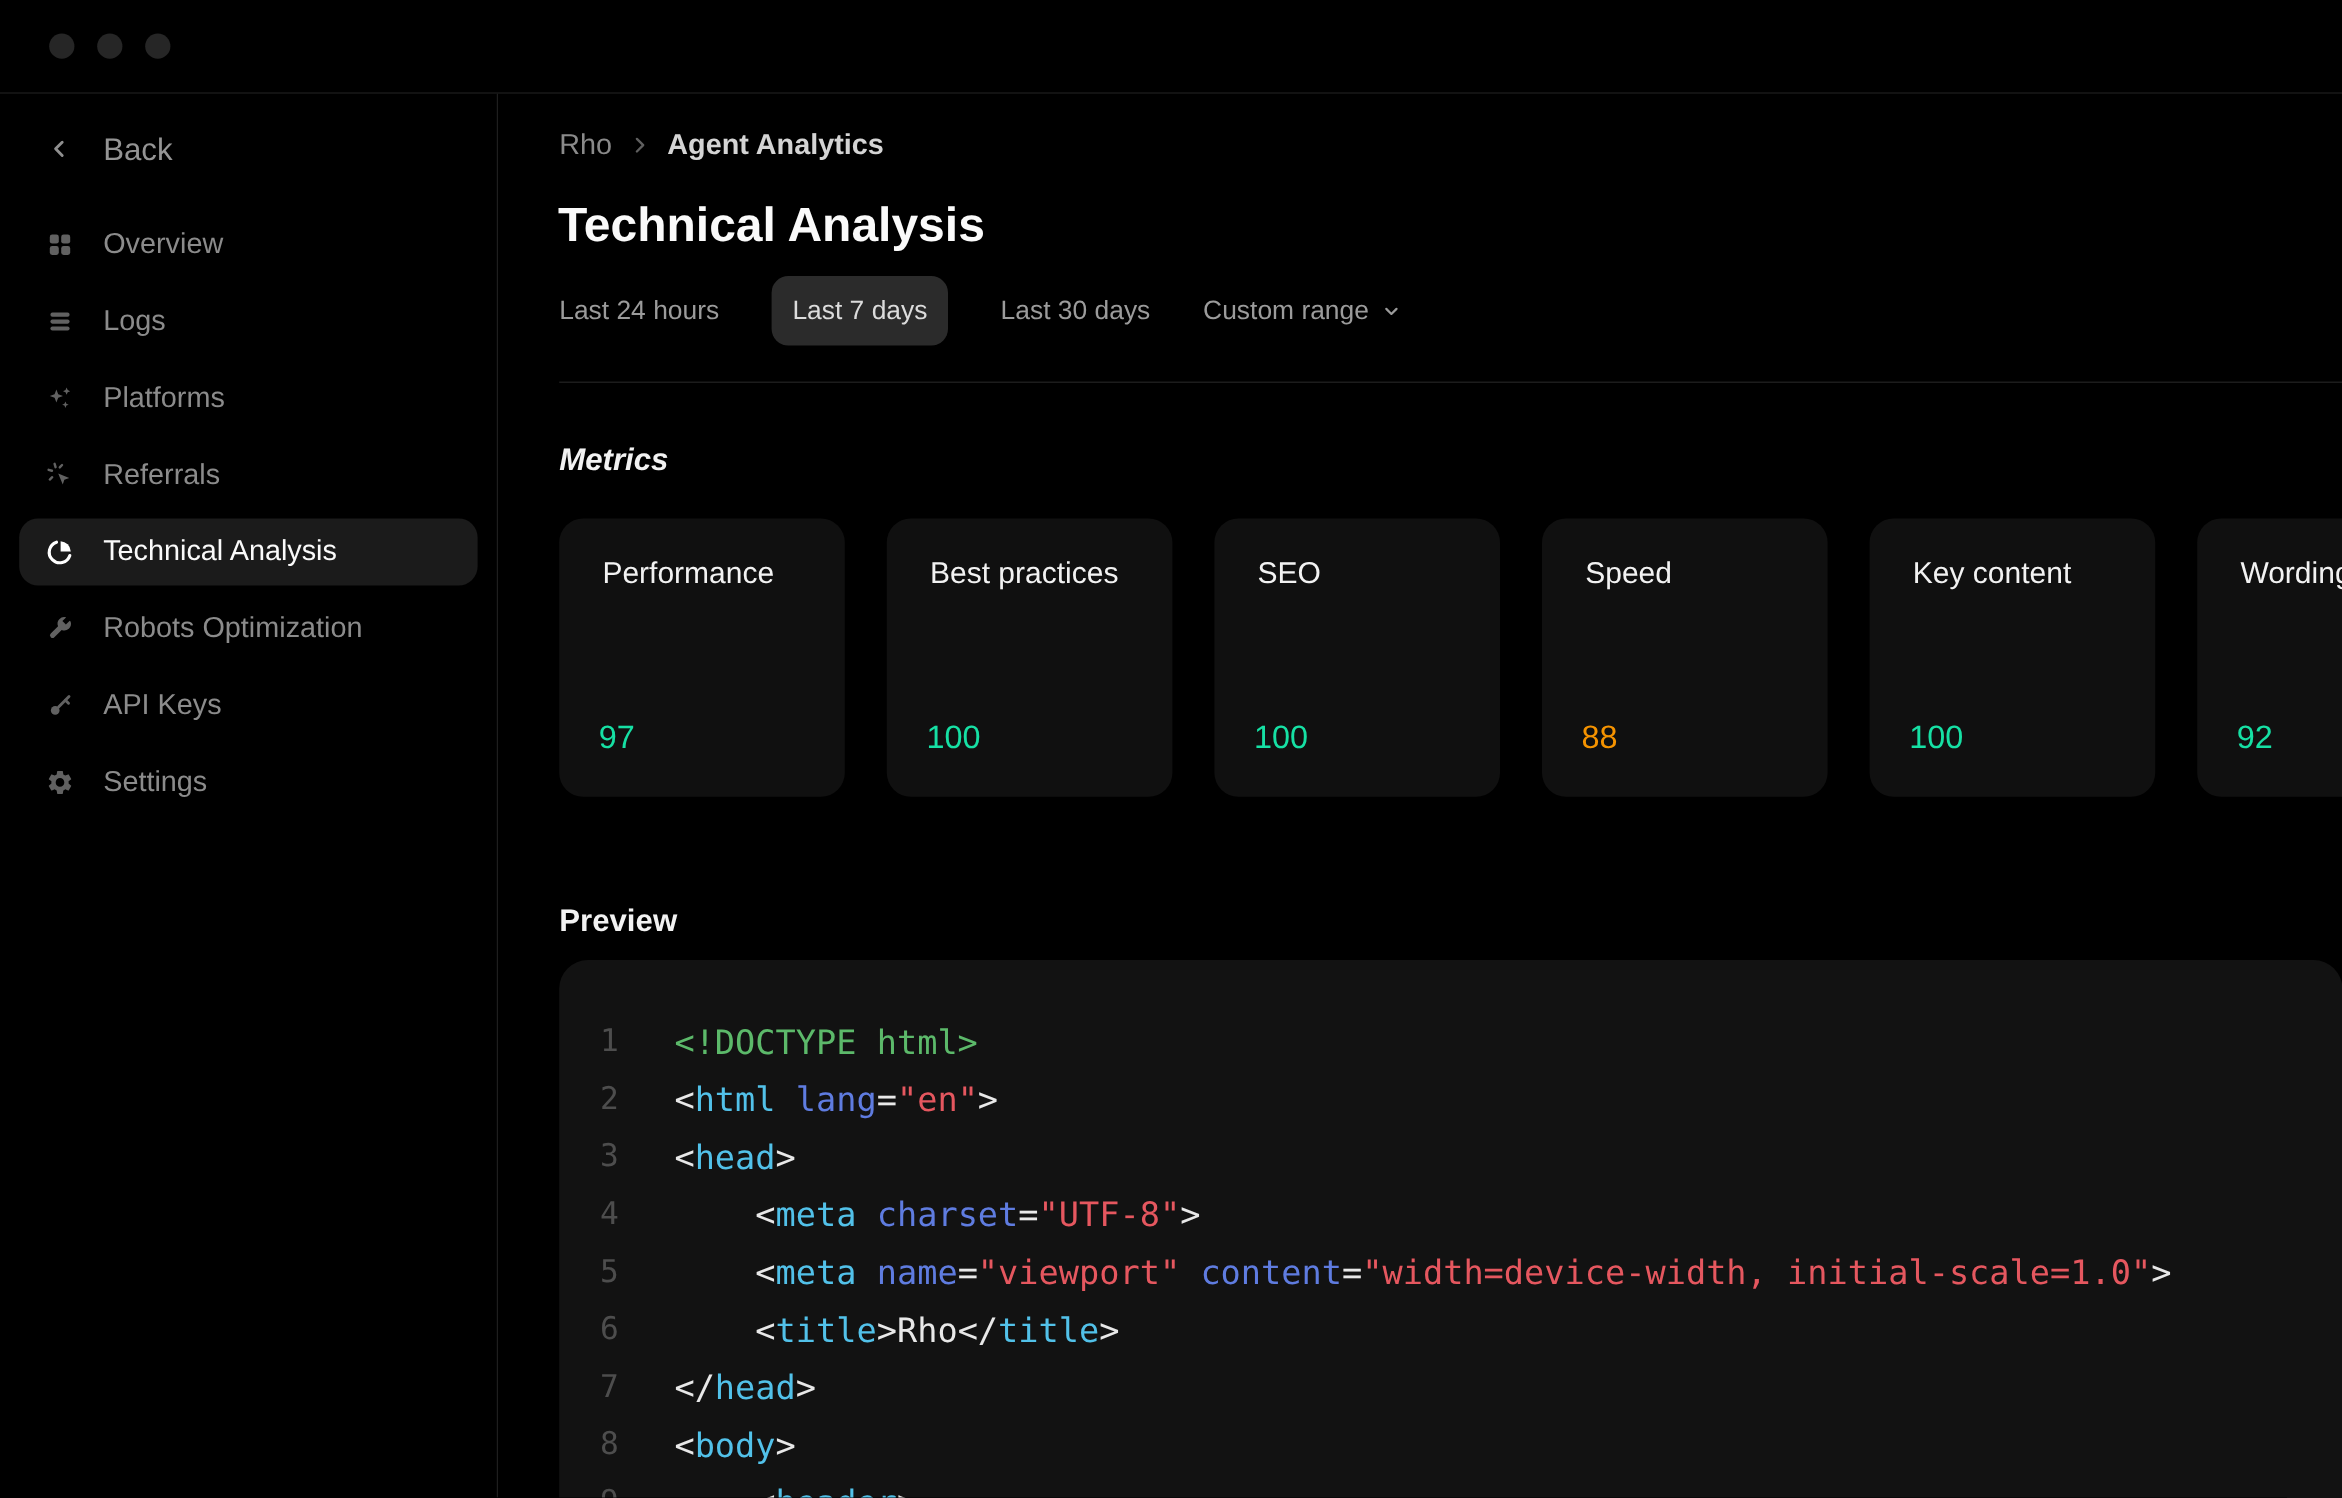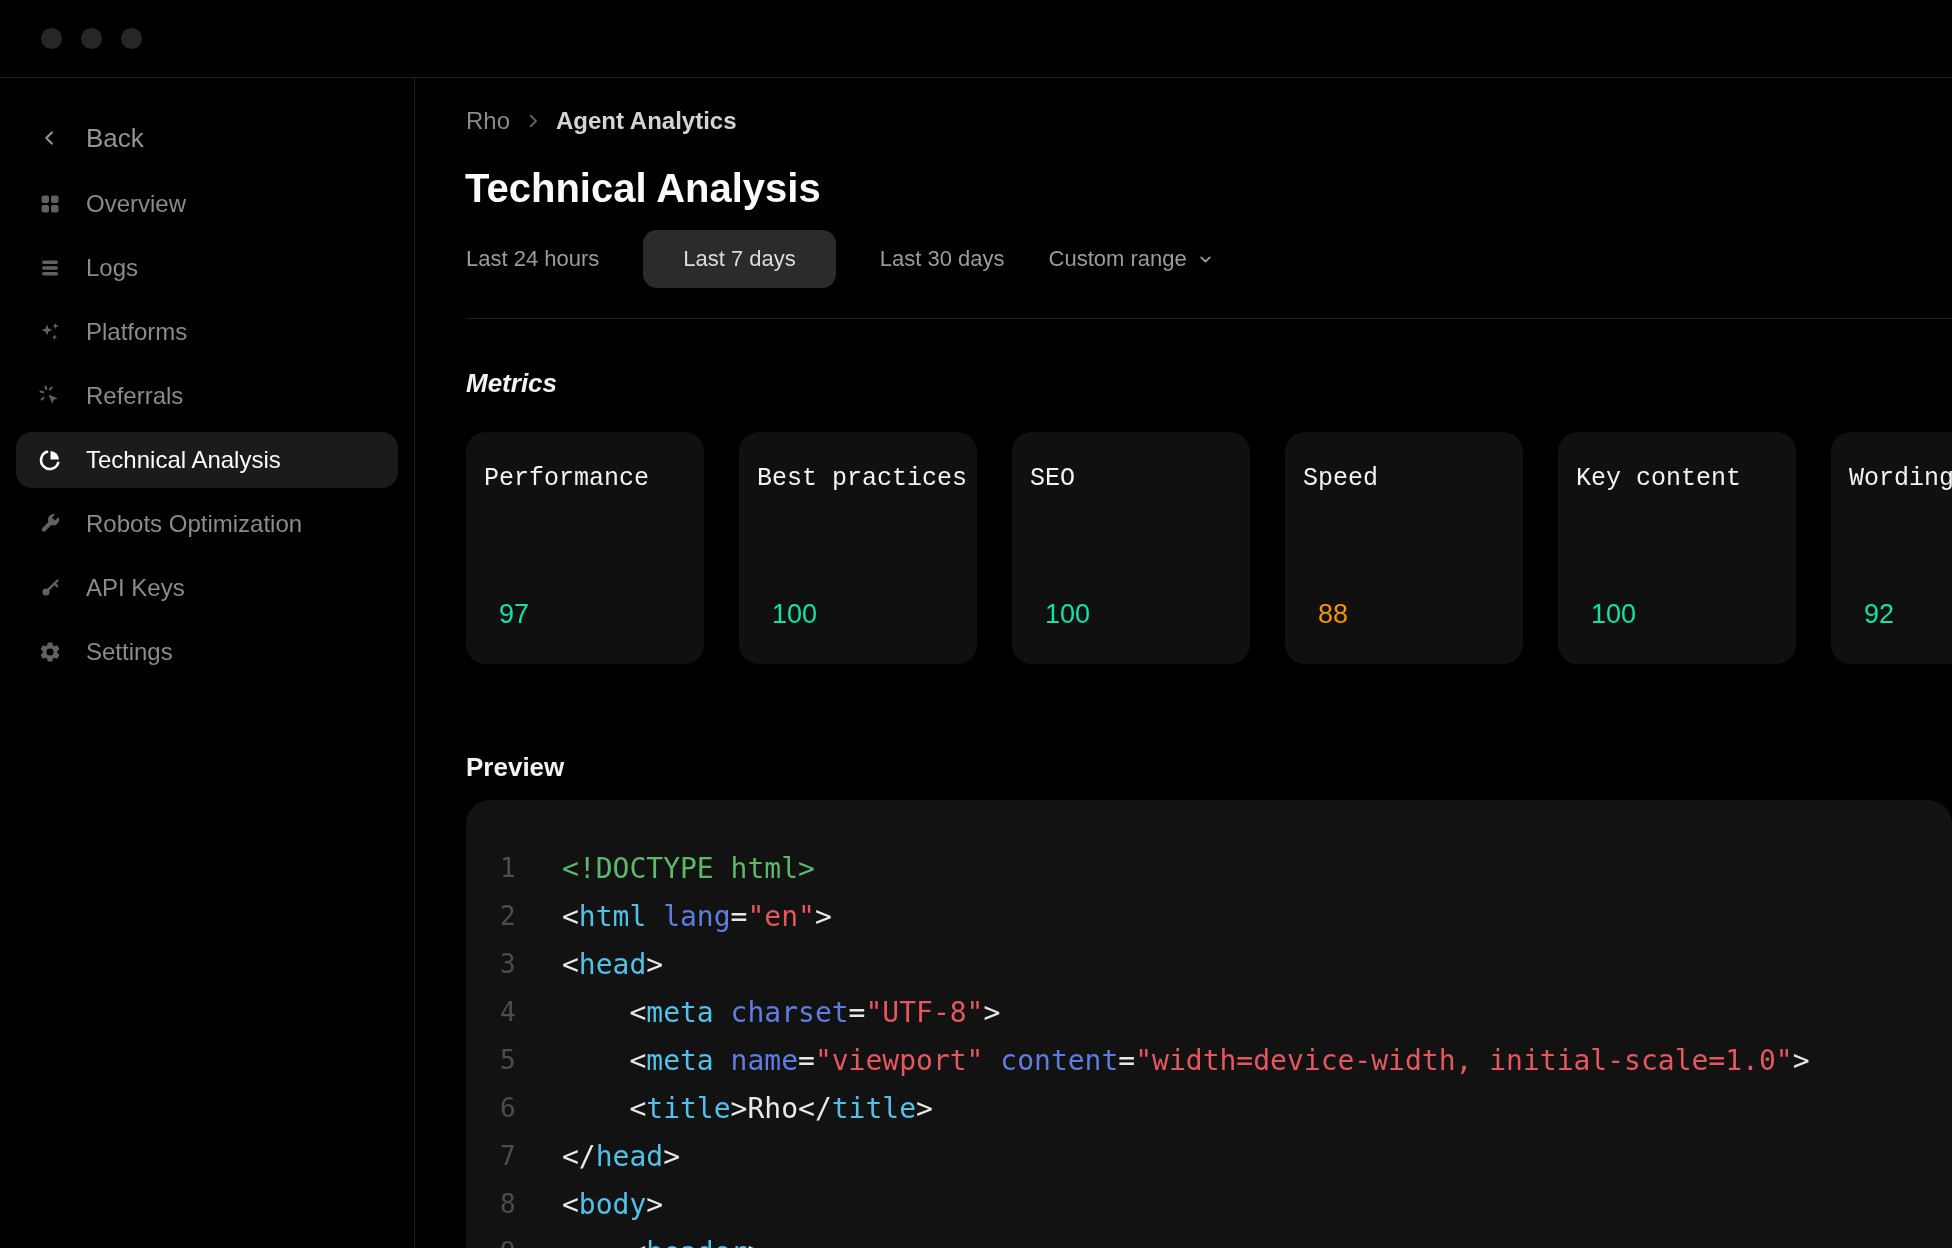--- a/index.html
+++ b/index.html
@@ -10,50 +10,50 @@
     -webkit-font-smoothing:antialiased;
   }
   
   .topbar{position:absolute;top:0;left:0;right:0;height:77px;
     border-bottom:1px solid var(--divider,#1e1e1e);
     display:flex;align-items:center;padding-left:41px;gap:19px;}
   .dot{width:21px;height:21px;border-radius:50%;background:#262626;}
   
   .sidebar{position:absolute;top:78px;left:0;bottom:0;width:415px;
     border-right:1px solid var(--divider,#1e1e1e);box-sizing:border-box;}
-  .back-row{position:absolute;top:32px;left:16px;right:16px;height:56px;
+  .back-row{position:absolute;top:18px;left:16px;right:16px;height:56px;
     display:flex;align-items:center;padding-left:22px;cursor:pointer;}
   .back-row .icon-box{width:24px;height:24px;display:flex;align-items:center;justify-content:center;}
   .back-row .lbl{margin-left:24px;font-size:26px;color:#949494;}
   .nav{position:absolute;top:98px;left:16px;right:16px;display:flex;flex-direction:column;gap:8px;}
   .nav-item{height:56px;border-radius:16px;display:flex;align-items:center;
     padding-left:22px;color:var(--text-muted,#8b8b8b);cursor:pointer;}
   .nav-item .icon-box{width:24px;height:24px;display:flex;align-items:center;justify-content:center;color:#616161;}
   .nav-item .lbl{margin-left:24px;font-size:24px;white-space:nowrap;}
   .nav-item.active{background:var(--sidebar-active-bg,#1b1b1b);color:#fafafa;}
   .nav-item.active .icon-box{color:#ffffff;}
   .icon-box svg{display:block;}
   
   .breadcrumb{position:absolute;top:107px;left:466px;display:flex;align-items:center;gap:14px;font-size:24px;}
   .breadcrumb .root{color:#8a8a8a;}
   .breadcrumb .sep{display:flex;align-items:center;color:#5f5f5f;}
   .breadcrumb .current{color:#d4d4d4;font-weight:700;}
   .page-title{position:absolute;top:166px;left:465px;font-size:40px;font-weight:700;color:#fafafa;}
   .tabs{position:absolute;top:230px;left:466px;display:flex;align-items:center;gap:44px;font-size:22px;}
   .tab{color:#9b9b9b;padding:16px 0;border-radius:14px;cursor:pointer;display:flex;align-items:center;gap:10px;white-space:nowrap;}
-  .tab.active{background:var(--active-pill,#2b2b2b);color:#dcdcdc;padding:16px 40px;}
+  .tab.active{background:var(--active-pill,#2b2b2b);color:#dcdcdc;padding:16px 17px;}
   .tab .chev{display:flex;align-items:center;}
   .hdivider{position:absolute;top:318px;left:466px;right:0;height:1px;background:#232323;}
   .section-heading{position:absolute;font-size:26px;font-weight:700;color:#f2f2f2;left:466px;}
   .metrics-heading{top:368px;font-style:italic;}
   .preview-heading{top:752px;}
   .cards{position:absolute;top:432px;left:466px;right:-200px;display:flex;gap:35px;}
   .card{flex:none;width:238px;height:232px;background:var(--surface-card,#101010);
     border-radius:20px;position:relative;box-sizing:border-box;}
-  .card .lbl{position:absolute;top:32px;left:18px;font-size:25px;font-weight:500;color:#f2f2f2;white-space:nowrap;font-family:Liberation Mono, monospace;}
+  .card .lbl{position:absolute;top:32px;left:36px;font-size:25px;font-weight:500;color:#f2f2f2;white-space:nowrap;}
   .card .val{position:absolute;bottom:34px;left:33px;font-size:27px;font-weight:500;}
   .card .val.green{color:var(--accent-green,#16e0a4);}
   .card .val.orange{color:var(--accent-orange,#f59300);}
   
   .code-panel{position:absolute;top:800px;left:466px;right:0;bottom:-80px;
     background:var(--surface-code,#121212);border-radius:24px 24px 0 0;
     padding-top:44px;box-sizing:border-box;overflow:hidden;}
   .code-line{height:48px;display:flex;align-items:center;
     font-family:"DejaVu Sans Mono",monospace;font-size:28px;white-space:pre;}
   .code-line .ln{width:30px;margin-left:34px;color:var(--code-line-number,#4d4d4d);

